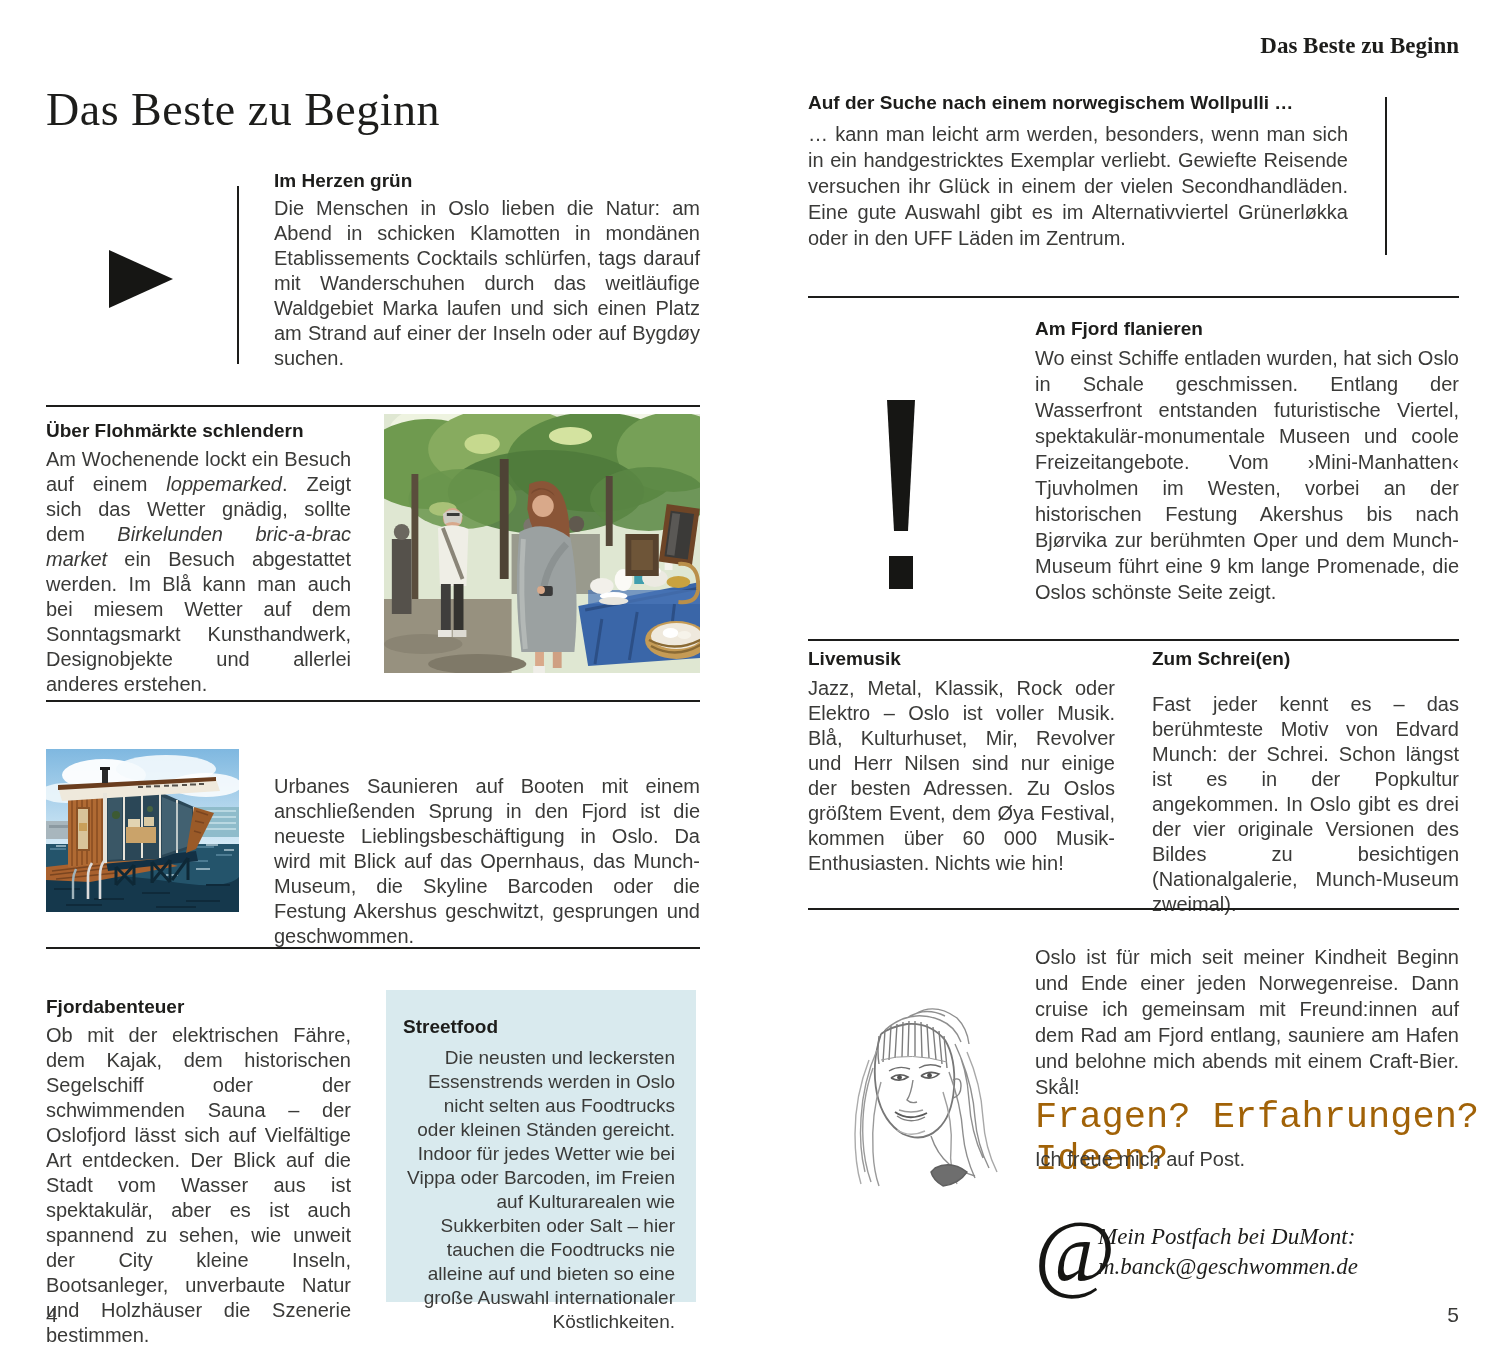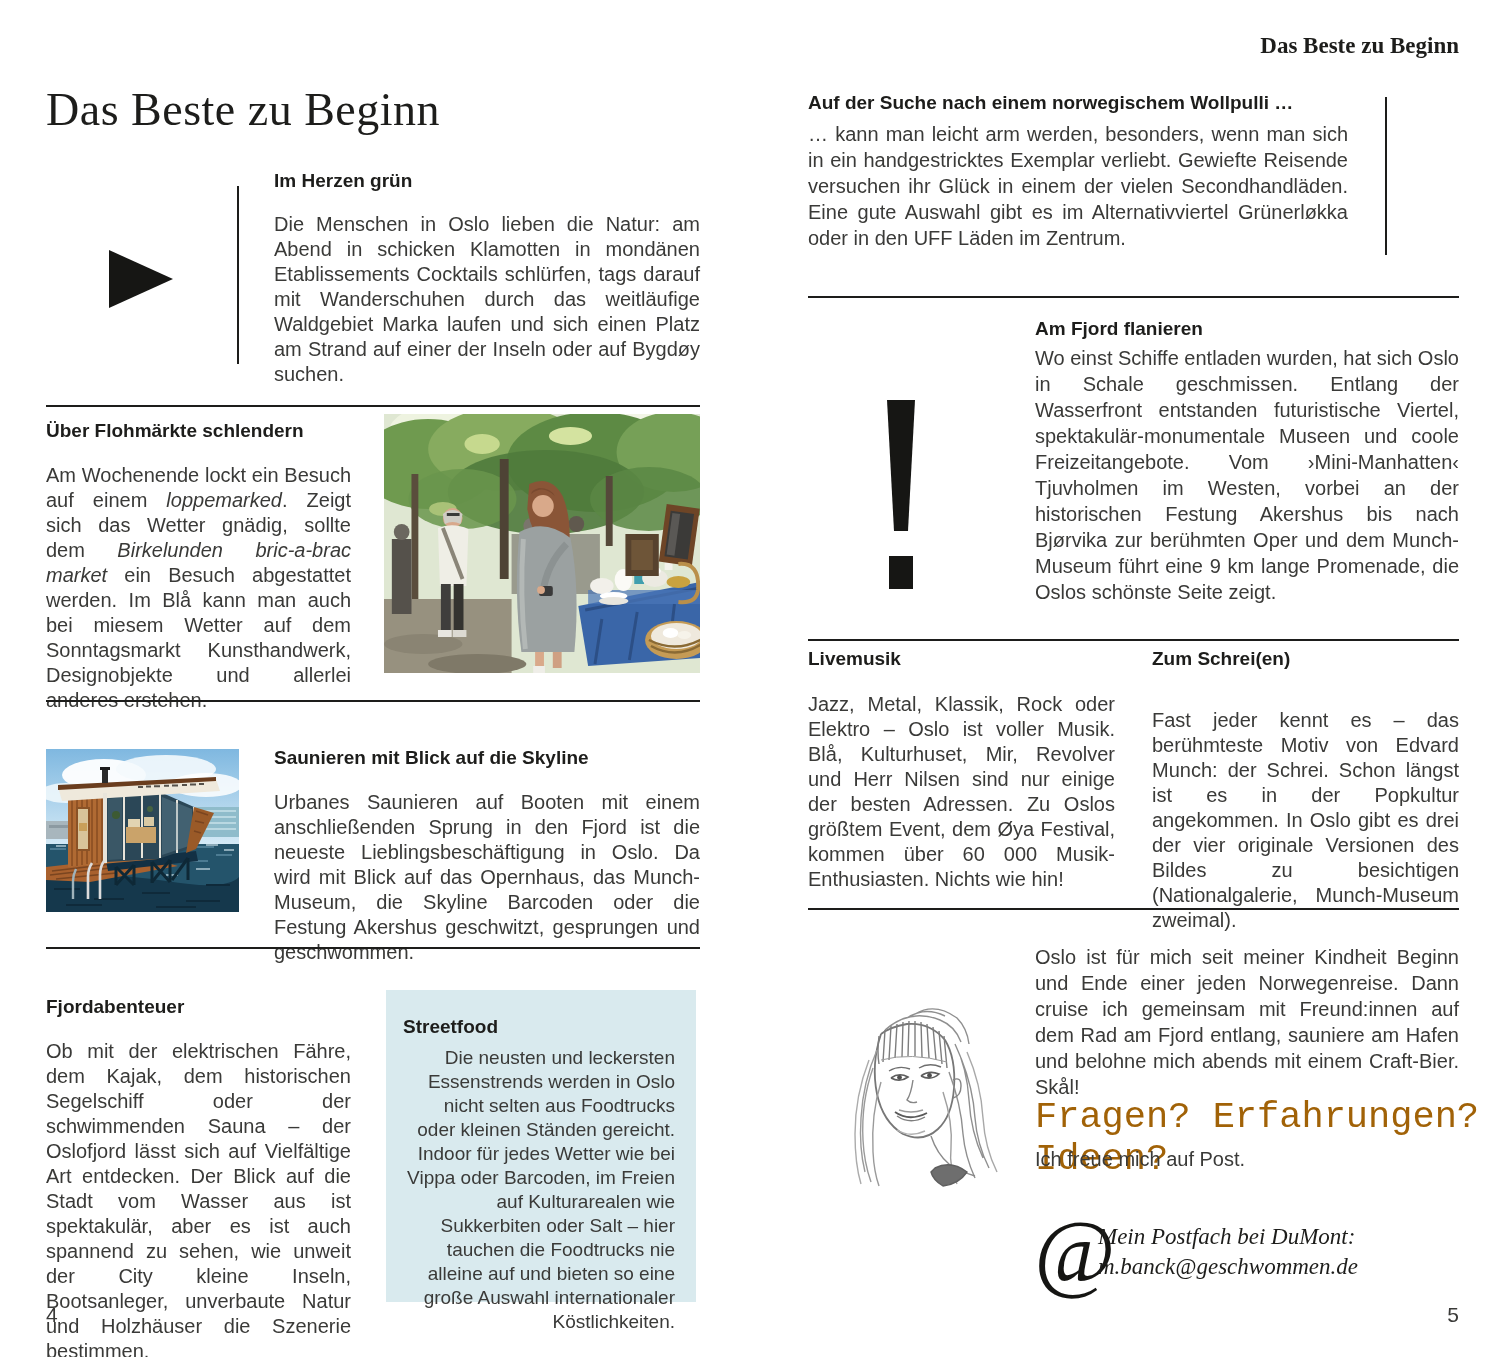--- a/index.html
+++ b/index.html
@@ -3,21 +3,21 @@
 <meta charset="utf-8">
 <style>
   html,body{margin:0;padding:0;background:#ffffff;}
   #page{position:relative;width:1500px;height:1357px;background:#ffffff;overflow:hidden;
         font-family:"Liberation Sans",sans-serif;color:#3a3a38;}
   .abs{position:absolute;}
   .serif{font-family:"Liberation Serif","DejaVu Serif",serif;}
   .page-title{font-size:46px;line-height:1.05;color:#1d1d1b;letter-spacing:.5px;font-weight:400;}
   .run-head{font-size:23px;font-weight:700;color:#1d1d1b;}
   .h{font-size:19px;font-weight:700;color:#1d1d1b;line-height:1.2;}
-  .body{font-size:20px;line-height:25px;text-align:justify;margin-top:16px;}
+  .body{font-size:20px;line-height:25px;text-align:justify;}
   .body-r{font-size:20px;line-height:26px;text-align:justify;}
   .rule{height:2px;background:#1d1d1b;}
   .vbar{width:2px;background:#1d1d1b;}
   .tri{width:0;height:0;border-left:64px solid #161614;border-top:29px solid transparent;border-bottom:29px solid transparent;}
   .box{background:#d9eaee;}
   .box .h2{font-size:19px;font-weight:700;color:#1d1d1b;}
   .box .b2{font-size:19px;line-height:24px;text-align:right;}
   .pagenum{font-size:21px;color:#3a3a38;}
   .cta{font-size:37px;color:#a16207;font-weight:400;font-family:Liberation Mono, monospace;}
   .cta-sub{font-size:20px;color:#3a3a38;}
@@ -204,21 +204,20 @@
       <g stroke="#dcdcdc" stroke-width="2.6" fill="none">
         <path d="M46,114 q-4,6 -4,14 v22"></path>
         <path d="M58,112 q-4,6 -4,14 v24"></path>
       </g>
       <g stroke="#9fb3bb" stroke-width="2.4" fill="none">
         <path d="M30,120 q-3,6 -3,12 v18"></path>
       </g>
     </svg>
   </div>
 
-  <div class="abs h" style="left:274px;top:747px;">Saunieren mit Blick auf die Skyline</div>
   <div class="abs body" style="left:274px;top:774px;width:426px;">Urbanes Saunieren auf Booten mit einem anschließenden Sprung in den Fjord ist die neueste Lieblingsbeschäftigung in Oslo. Da wird mit Blick auf das Opernhaus, das Munch-Museum, die Skyline Barcoden oder die Festung Akershus geschwitzt, gesprungen und geschwommen.</div>
 
   <div class="abs rule" style="left:46px;top:947px;width:654px;"></div>
 
   <div class="abs h" style="left:46px;top:996px;">Fjordabenteuer</div>
   <div class="abs body" style="left:46px;top:1023px;width:305px;">Ob mit der elektrischen Fähre, dem Kajak, dem historischen Segelschiff oder der schwimmenden Sauna – der Oslofjord lässt sich auf Vielfältige Art entdecken. Der Blick auf die Stadt vom Wasser aus ist spektakulär, aber es ist auch spannend zu sehen, wie unweit der City kleine Inseln, Bootsanleger, unverbaute Natur und Holzhäuser die Szenerie bestimmen.</div>
 
   <div class="abs box" style="left:386px;top:990px;width:310px;height:312px;">
     <div class="h2 abs" style="left:17px;top:26px;">Streetfood</div>
     <div class="b2 abs" style="left:17px;top:56px;width:272px;">Die neusten und leckersten Essenstrends werden in Oslo nicht selten aus Foodtrucks oder kleinen Ständen gereicht. Indoor für jedes Wetter wie bei Vippa oder Barcoden, im Freien auf Kulturarealen wie Sukkerbiten oder Salt – hier tauchen die Foodtrucks nie alleine auf und bieten so eine große Auswahl internationaler Köstlichkeiten.</div>

